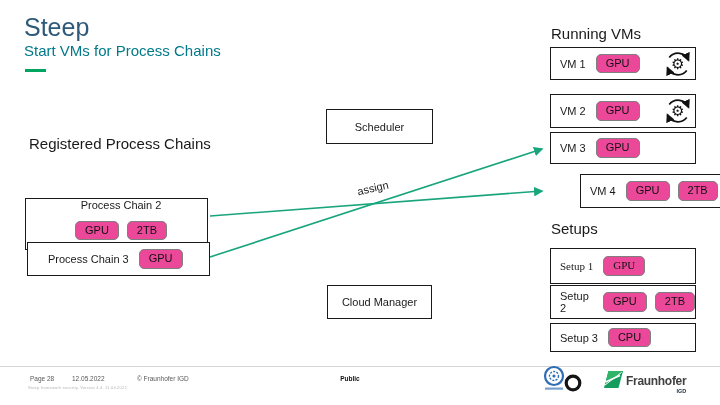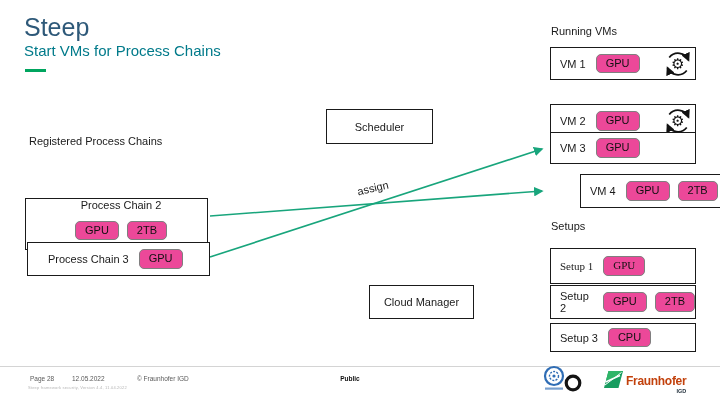--- a/index.html
+++ b/index.html
@@ -4,21 +4,21 @@
 <style>
   html,body{margin:0;padding:0;background:#fff;}
   .slide{position:relative;width:720px;height:405px;background:#ffffff;overflow:hidden;
          font-family:"Liberation Sans", sans-serif;color:#1a1a1a;}
   .abs{position:absolute;}
   
   .title{left:24px;top:13px;font-size:25px;color:#2E5979;}
   .subtitle{left:24px;top:42px;font-size:15px;color:#007A8A;}
   .accent-dash{left:25px;top:69px;width:21px;height:3px;background:#00A55F;}
   
-  .sec-label{font-size:11px;color:#1a1a1a;}
+  .sec-label{font-size:15px;color:#1a1a1a;}
   
   .dbox{position:absolute;background:#fff;border:1.5px solid #1a1a1a;box-sizing:border-box;
         display:flex;align-items:center;gap:10px;padding-left:9px;font-size:11px;}
   .dbox.center{justify-content:center;padding-left:0;}
   .chip{display:inline-block;background:#ec4899;border:1.2px solid #7f7f7f;border-radius:5px;
         padding:2px 9px;font-size:11px;color:#111;line-height:1.2;}
   .chips{display:flex;gap:8px;align-items:center;}
   .gear-wrap{position:absolute;right:3px;top:50%;transform:translateY(-50%);width:28px;height:28px;}
   
   .overlay{position:absolute;left:0;top:0;pointer-events:none;}
@@ -29,21 +29,21 @@
   .ft-page{left:30px;}
   .ft-date{left:72px;}
   .ft-copy{left:137px;}
   .ft-public{left:322px;width:56px;text-align:center;color:#111;font-weight:bold;}
   .fine-print{left:28px;top:385px;font-size:4px;color:#b5b5b5;letter-spacing:.2px;}
   
   .blue-badge{left:542px;top:365px;}
   .black-ring{left:564px;top:374px;}
   .fh-logo{left:604px;top:371px;display:flex;align-items:flex-start;gap:3px;}
   .fh-text{display:flex;flex-direction:column;align-items:flex-end;margin-top:3px;}
-  .fh-word{font-size:12px;font-weight:bold;color:#c2410c;letter-spacing:-0.3px;}
+  .fh-word{font-size:12px;font-weight:bold;color:#404040;letter-spacing:-0.3px;}
   .fh-sub{font-size:5.5px;font-weight:bold;color:#1B2A36;margin-top:0px;}
 </style>
 </head>
 <body>
 
 <div class="slide">
 
   <div class="abs title">Steep</div>
   <div class="abs subtitle">Start VMs for Process Chains</div>
   <div class="abs accent-dash"></div>
@@ -72,21 +72,21 @@
   <div class="dbox" style="left:27px;top:242px;width:183px;height:34px;padding-left:20px;">
     <span>Process Chain 3</span>
     <span class="chips">
       <span class="chip">GPU</span>
     </span>
   </div>
 
   <div class="dbox center" style="left:326px;top:109px;width:107px;height:35px;">
     <span>Scheduler</span>
   </div>
-  <div class="dbox center" style="left:327px;top:285px;width:105px;height:34px;margin-left:42px;">
+  <div class="dbox center" style="left:327px;top:285px;width:105px;height:34px;">
     <span>Cloud Manager</span>
   </div>
 
   <div class="abs sec-label" style="left:551px;top:25px;">Running VMs</div>
 
   <div class="dbox" style="left:550px;top:47px;width:146px;height:33px;align-items:center;">
     <span>VM 1</span>
     <span class="chips">
       <span class="chip">GPU</span>
     </span>
@@ -97,21 +97,21 @@
               <path d="M0,0 L5,2.5 L0,5 z" fill="#111"></path>
             </marker>
           </defs>
         <text x="16" y="21.5" font-size="17" text-anchor="middle" fill="#111" font-family="DejaVu Sans">⚙</text>
         <path d="M6,8.5 A13,13 0 0 1 28,11.5" fill="none" stroke="#111" stroke-width="2" marker-end="url(#gah1)"></path>
         <path d="M26,23.5 A13,13 0 0 1 4,20.5" fill="none" stroke="#111" stroke-width="2" marker-end="url(#gah1)"></path>
       </svg>
     </span>
   </div>
 
-  <div class="dbox" style="left:550px;top:104px;width:146px;height:34px;">
+  <div class="dbox" style="left:550px;top:94px;width:146px;height:34px;">
     <span>VM 2</span>
     <span class="chips">
       <span class="chip">GPU</span>
     </span>
     <span class="gear-wrap">
       <svg width="28" height="28" viewBox="0 0 32 32">
         <text x="16" y="21.5" font-size="17" text-anchor="middle" fill="#111" font-family="DejaVu Sans">⚙</text>
         <path d="M6,8.5 A13,13 0 0 1 28,11.5" fill="none" stroke="#111" stroke-width="2" marker-end="url(#gah1)"></path>
         <path d="M26,23.5 A13,13 0 0 1 4,20.5" fill="none" stroke="#111" stroke-width="2" marker-end="url(#gah1)"></path>
       </svg>

